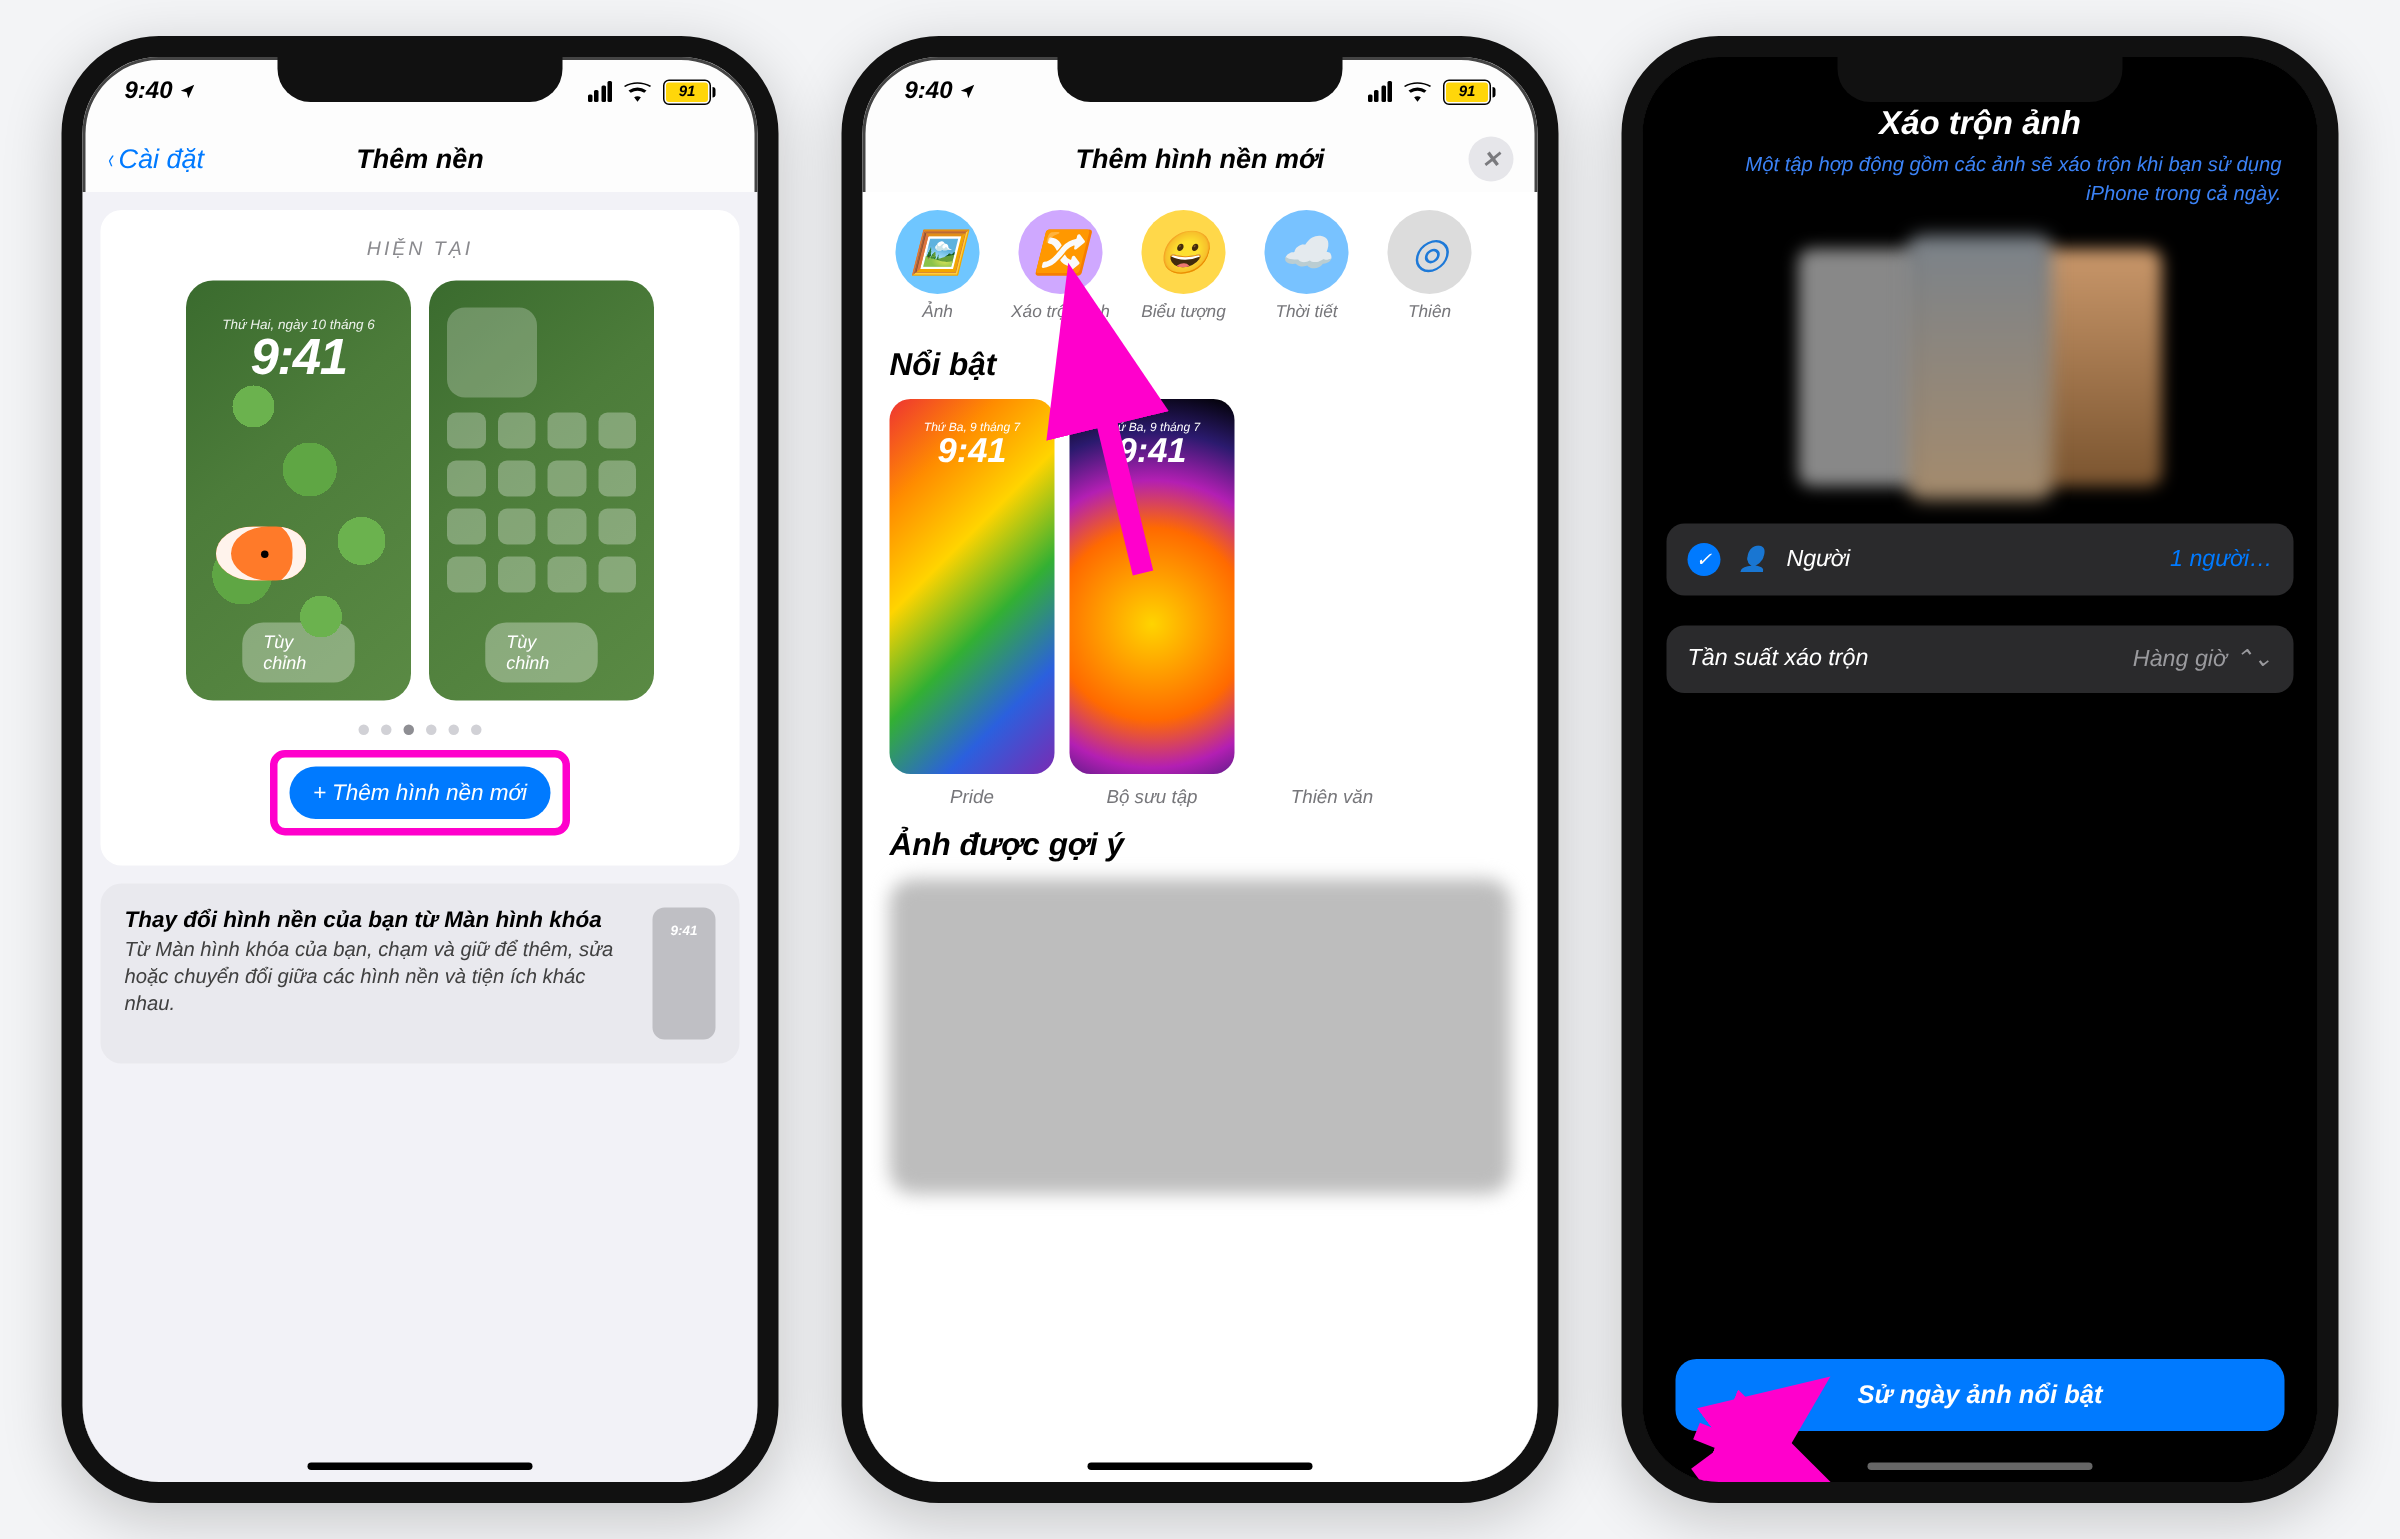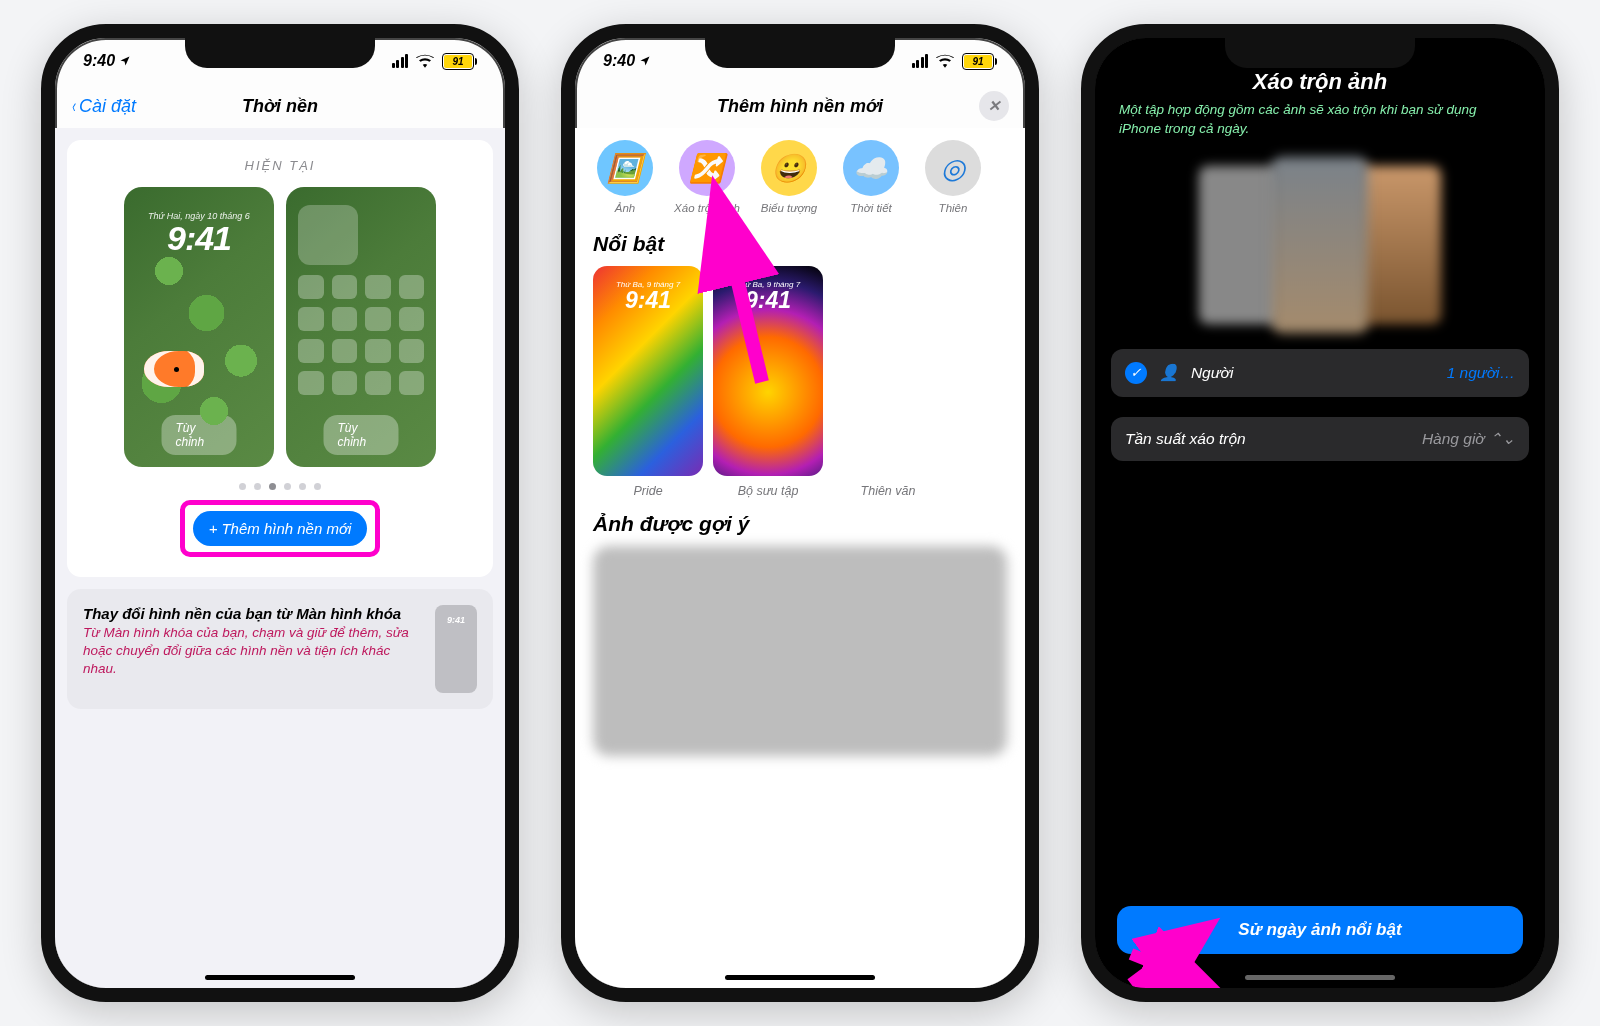--- a/index.html
+++ b/index.html
@@ -84,52 +84,52 @@
   .apps{display:grid;grid-template-columns:repeat(4,1fr);gap:8px;}
   .apps i{display:block;height:24px;background:rgba(255,255,255,.3);border-radius:6px;}
   .dots{display:flex;justify-content:center;gap:8px;margin-top:16px;}
   .dots i{width:7px;height:7px;border-radius:50%;background:#d1d1d6;}
   .dots i.on{background:#8e8e93;}
   .addwp-wrap{display:flex;justify-content:center;margin-top:10px;margin-bottom:6px;}
   .addwp-highlight{border:5px solid var(--magenta);border-radius:10px;padding:6px 8px;}
   .addwp{background:var(--blue);color:#fff;font-size:15px;padding:9px 16px;border-radius:22px;display:flex;align-items:center;gap:4px;}
   .tipcard{margin:4px 12px 12px;background:#e9e9ee;border-radius:14px;padding:16px;display:flex;gap:14px;}
   .tipcard .txt h4{margin:0 0 2px;font-size:15px;font-weight:600;}
-  .tipcard .txt p{margin:0;font-size:13.5px;color:#be185d;line-height:1.35;}
+  .tipcard .txt p{margin:0;font-size:13.5px;color:#404040;line-height:1.35;}
   .tipcard .mini{width:42px;height:78px;background:#bfbfc4;border-radius:8px;display:flex;justify-content:center;padding-top:10px;font-size:9px;color:#fff;font-weight:600;flex-shrink:0;}
 
   
   .catrow{display:flex;padding:12px 12px 4px;gap:6px;overflow:hidden;}
   .cat{flex:0 0 76px;text-align:center;}
   .cat .bub{width:56px;height:56px;border-radius:50%;margin:0 auto 6px;display:flex;align-items:center;justify-content:center;font-size:28px;}
   .cat .lbl{font-size:11.5px;color:#76767a;}
   .section-h{font-size:21px;font-weight:700;padding:14px 18px 10px;}
   .featured{display:flex;gap:10px;padding:0 18px;}
   .fwp{flex:0 0 110px;}
-  .fwp .fwimg{height:210px;border-radius:14px;position:relative;overflow:hidden;}
+  .fwp .fwimg{height:250px;border-radius:14px;position:relative;overflow:hidden;}
   .fwp .ftitle{text-align:center;font-size:12.5px;color:#76767a;margin-top:8px;}
   .fwp .ftime{position:absolute;top:14px;left:0;right:0;text-align:center;color:#fff;}
   .fwp .ftime .d{font-size:8px;}
   .fwp .ftime .t{font-size:23px;font-weight:700;line-height:1;}
   
   .bg-pride{background:linear-gradient(135deg,#e33,#ff8c00,#ffd400,#33b033,#2b60de,#7a2bb3);}
   .bg-collection{background:radial-gradient(circle at 50% 60%,#ffd400,#ff6a00 40%,#b31fb3 60%,#2b1a6e 80%,#000);}
   .bg-astro{background:#000 radial-gradient(circle at 55% 55%,#6ab5ff 0 25px,#1a3a7a 25px 34px,transparent 34px),
                           linear-gradient(#000,#050510);}
   .blurbox{border-radius:16px;background:#bdbdbd;filter:blur(6px);margin:0 18px;height:210px;}
 
   
   .arrow{position:absolute;z-index:90;}
   .arrow svg{overflow:visible;}
 
   
   .p3{color:#fff;}
   .grabber{width:40px;height:5px;background:#4a4a4c;border-radius:3px;margin:8px auto;}
   .p3 h2{text-align:center;font-size:22px;font-weight:700;margin:10px 0 6px;}
-  .p3 .sub{font-size:13.5px;color:#86efac;text-align:left;padding:0 24px;line-height:1.4;}
+  .p3 .sub{font-size:13.5px;color:#3b82f6;text-align:right;padding:0 24px;line-height:1.4;}
   .preview-row{display:flex;justify-content:center;gap:0;margin-top:18px;}
   .prev{width:96px;height:176px;border-radius:10px;background:#888;filter:blur(6px);} 
   .prev:nth-child(1){transform:translateX(18px) scale(.9);z-index:1;}
   .prev:nth-child(2){z-index:3;background:linear-gradient(180deg,#7a828a,#a58b6c);}
   .prev:nth-child(3){transform:translateX(-18px) scale(.9);z-index:1;background:linear-gradient(180deg,#c9976a,#7a542f);}
   .setting-row{margin:10px 16px;background:#2a2a2c;border-radius:12px;padding:13px 14px;display:flex;align-items:center;justify-content:space-between;font-size:15.5px;}
   .setting-row .l{display:flex;align-items:center;gap:12px;}
   .chk{width:22px;height:22px;border-radius:50%;background:var(--blue);color:#fff;display:flex;align-items:center;justify-content:center;font-size:13px;}
   .person-icon{color:#c7c7cc;font-size:16px;}
   .setting-row .r{color:var(--blue);}
@@ -176,21 +176,21 @@
               <span class="tip"></span>
           </span>
         </div>
       </div>
 
       <div class="navheader">
         <div class="back">
           <span class="chevron">‹</span>
           <span>Cài đặt</span>
         </div>
-        <span>Thời nền</span>
+        <span>Thêm nền</span>
       </div>
 
       <div class="content">
         <div class="card">
           <div class="card-title">HIỆN TẠI</div>
           <div class="wprow">
             <div class="wp fish">
               <div class="time">
                   <div class="d">Thứ Hai, ngày 10 tháng 6</div>
                   <div class="t">9:41</div>

